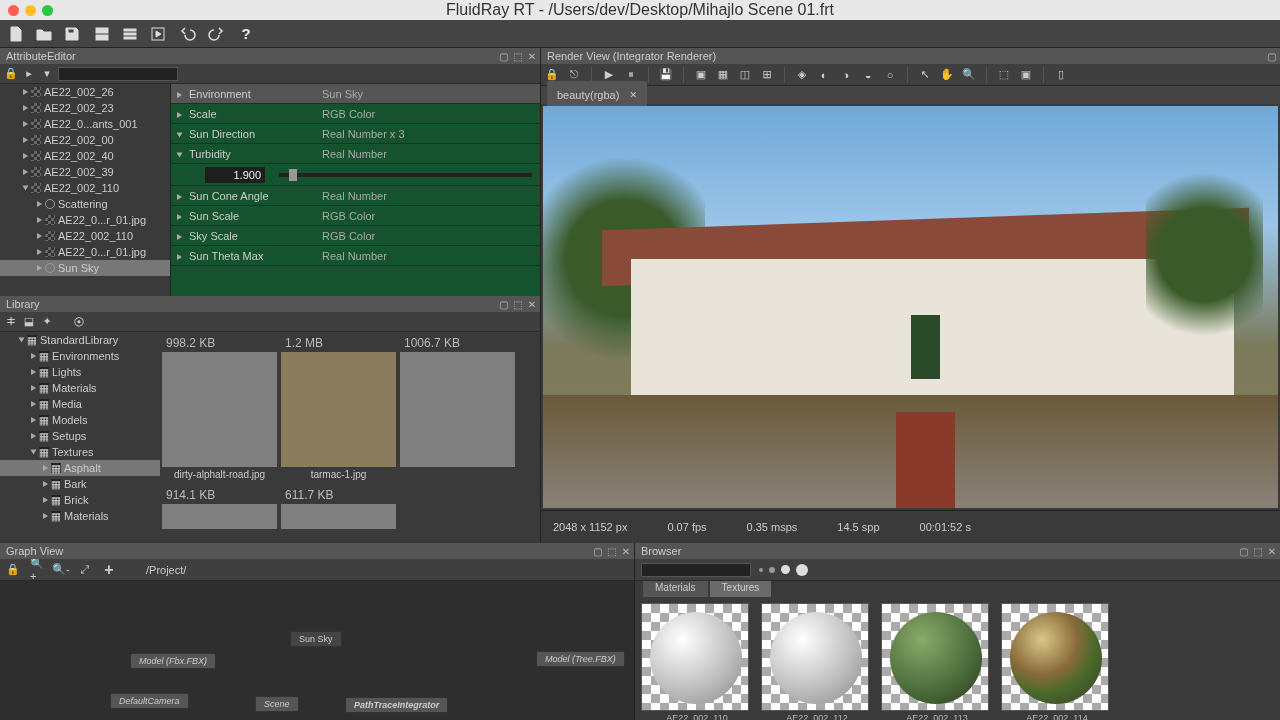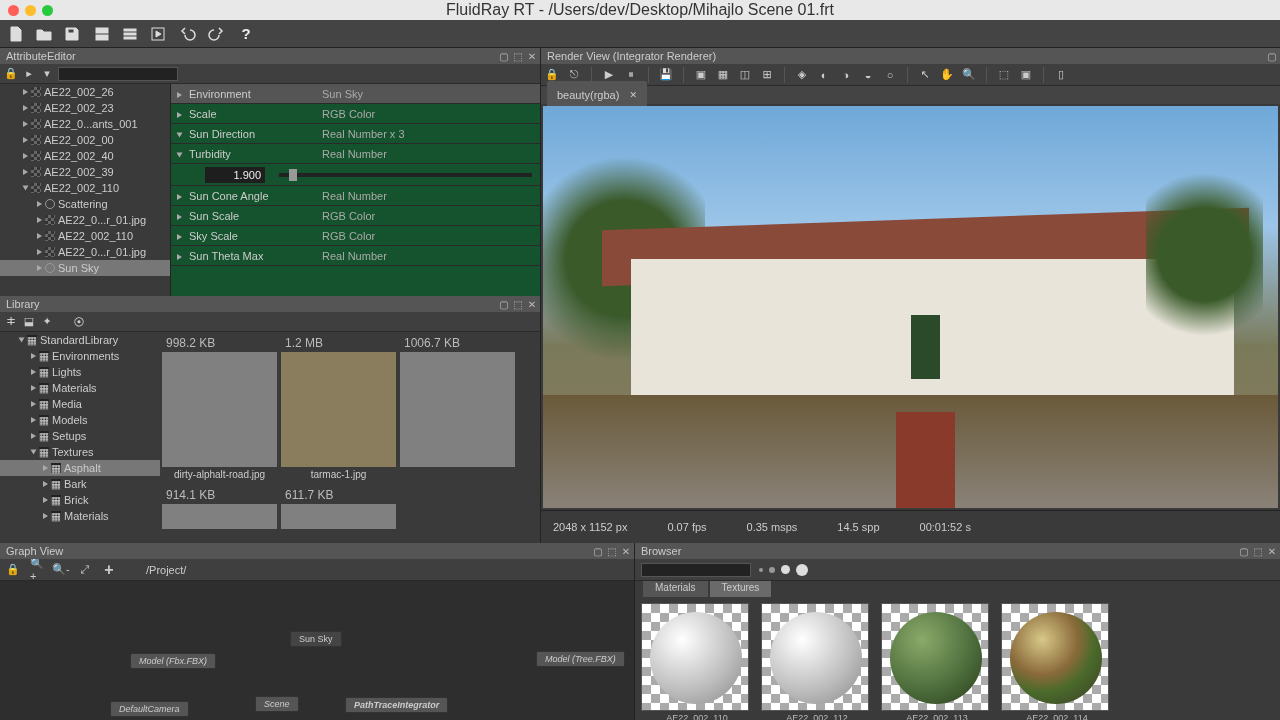--- a/index.html
+++ b/index.html
@@ -541,21 +541,21 @@
       <span class="mini-icon">🔍-</span>
       <span class="mini-icon">⤢</span>
       <span class="mini-icon" style="font-size:16px;font-weight:bold;">+</span>
       <span style="width:10px"></span>
       <span>/Project/</span>
     </div>
     <div class="graph-canvas" id="graph-canvas">
         <div class="node box" style="left: 290px; top: 50px;">Sun Sky</div>
         <div class="node " style="left: 130px; top: 72px;">Model (Fbx.FBX)</div>
         <div class="node " style="left: 536px; top: 70px; text-align: right;">Model (Tree.FBX)</div>
-        <div class="node " style="left: 110px; top: 112px; margin-top: 8px;">DefaultCamera</div>
+        <div class="node " style="left: 110px; top: 112px;">DefaultCamera</div>
         <div class="node " style="left: 255px; top: 115px;">Scene</div>
         <div class="node " style="left: 345px; top: 116px; font-weight: bold;">PathTraceIntegrator</div>
       </div>
   </div>
   <div class="browser-panel">
     <div class="panel-header">
       <span>Browser</span>
       <div class="pctrl">
         <span>▢</span>
         <span>⬚</span>

